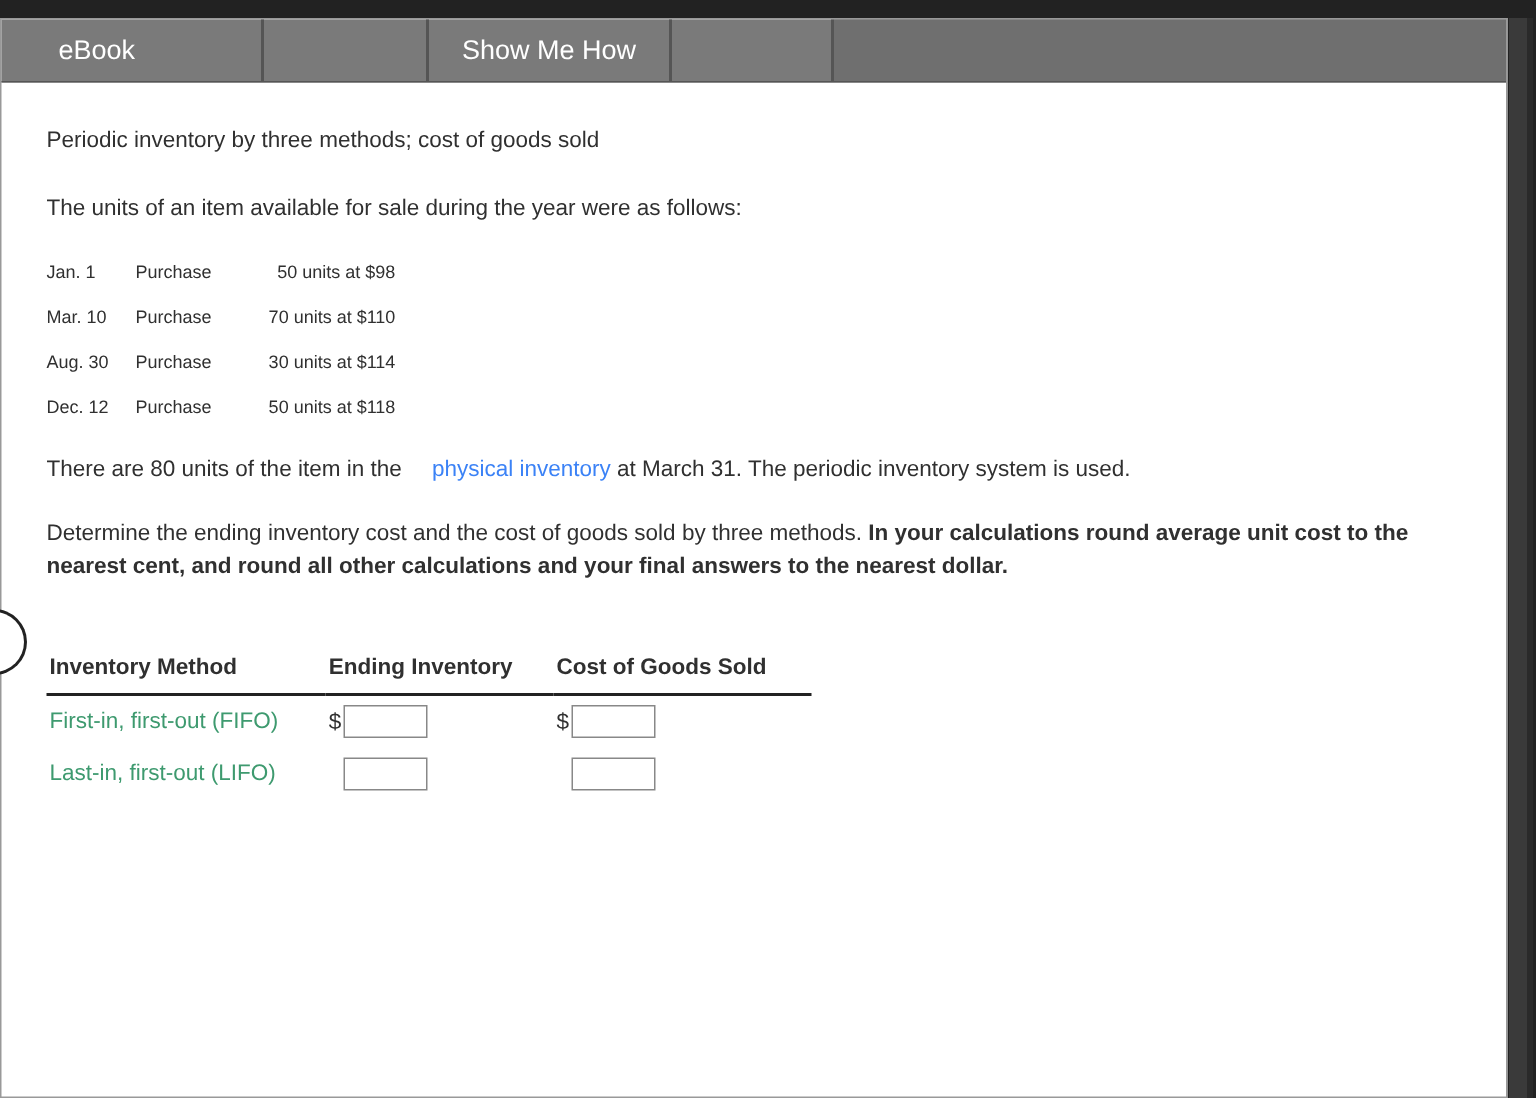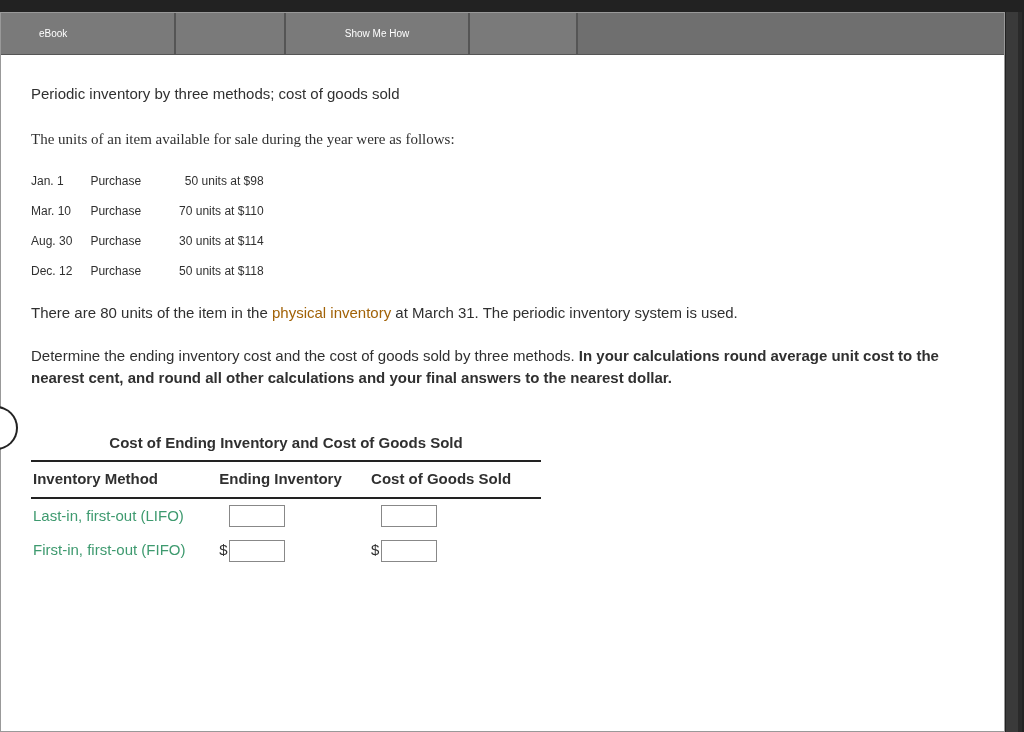--- a/index.html
+++ b/index.html
@@ -25,49 +25,49 @@
       height: 42px;
       background: #7a7a7a;
       border-bottom: 1px solid #555;
       align-items: stretch;
     }
     .tab {
       display: flex;
       align-items: center;
       justify-content: center;
       color: #fff;
-      font-size: 10px;
+      font-size: 18px;
       border-right: 2px solid #555;
       padding: 0 4px;
     }
     .tab.ebook   { width: 175px; justify-content: flex-start; padding-left: 38px; }
     .tab.spacer1 { width: 110px; }
-    .tab.howto   { width: 184px; }
+    .tab.howto   { width: 162px; }
     .tab.spacer2 { width: 108px; }
     .tab.rest    { flex: 1; border-right: none; background: #6f6f6f; }
     .content {
       padding: 28px 20px 10px 30px;
       color: #303030;
       font-size: 15px;
       line-height: 1.5;
     }
     .title-line { margin-bottom: 22px; }
-    .lead-line  { margin-bottom: 16px; font-family: Liberation Serif, serif; }
+    .lead-line  { margin-bottom: 16px; }
     .inv-table {
       border-collapse: collapse;
       margin-bottom: 16px;
     }
     .inv-table td {
       padding: 6px 18px 6px 0;
       font-size: 12px;
       vertical-align: middle;
     }
     .inv-table td.detail { padding-left: 20px; text-align: right; }
     .body-para { margin-bottom: 20px; }
-    .term { color: #a16207; }
+    .term { color: #3b82f6; margin-left: 16px; }
     .answer-wrap {
       margin-top: 38px;
       margin-left: 0;
       width: 510px;
       position: relative;
     }
     .answer-title {
       font-weight: bold;
       text-align: center;
       padding: 4px 0 6px 0;
@@ -175,44 +175,43 @@
 
     <p class="body-para">
       <span>There are 80 units of the item in the </span><span class="term">physical inventory</span><span> at March 31. The periodic inventory system is used.</span>
     </p>
 
     <p class="body-para">
       <span>Determine the ending inventory cost and the cost of goods sold by three methods. </span><strong>In your calculations round average unit cost to the nearest cent, and round all other calculations and your final answers to the nearest dollar.</strong>
     </p>
 
     <div class="answer-wrap">
-      <div class="answer-title">Cost of Ending Inventory and Cost of Goods Sold</div>
       <table class="answer-table">
         <tbody>
             <tr>
           <th class="c1">Inventory Method</th>
           <th class="c2">Ending Inventory</th>
           <th class="c3">Cost of Goods Sold</th>
         </tr>
         <tr>
-          <td class="method">Last-in, first-out (LIFO)</td>
-          <td>
-            <span class="dollar"></span><input class="cell" type="text" style="">
-          </td>
-          <td>
-            <span class="dollar"></span><input class="cell" type="text" style="">
+          <td class="method">First-in, first-out (FIFO)</td>
+          <td>
+            <span class="dollar">$</span><input class="cell" type="text" style="">
+          </td>
+          <td>
+            <span class="dollar">$</span><input class="cell" type="text" style="">
           </td>
         </tr>
         <tr>
-          <td class="method">First-in, first-out (FIFO)</td>
-          <td>
-            <span class="dollar">$</span><input class="cell" type="text" style="">
-          </td>
-          <td>
-            <span class="dollar">$</span><input class="cell" type="text" style="">
+          <td class="method">Last-in, first-out (LIFO)</td>
+          <td>
+            <span class="dollar"></span><input class="cell" type="text" style="">
+          </td>
+          <td>
+            <span class="dollar"></span><input class="cell" type="text" style="">
           </td>
         </tr>
       </tbody>
         </table>
     </div>
 
   </div>
 </div>
 
 <div class="side-handle"></div>

